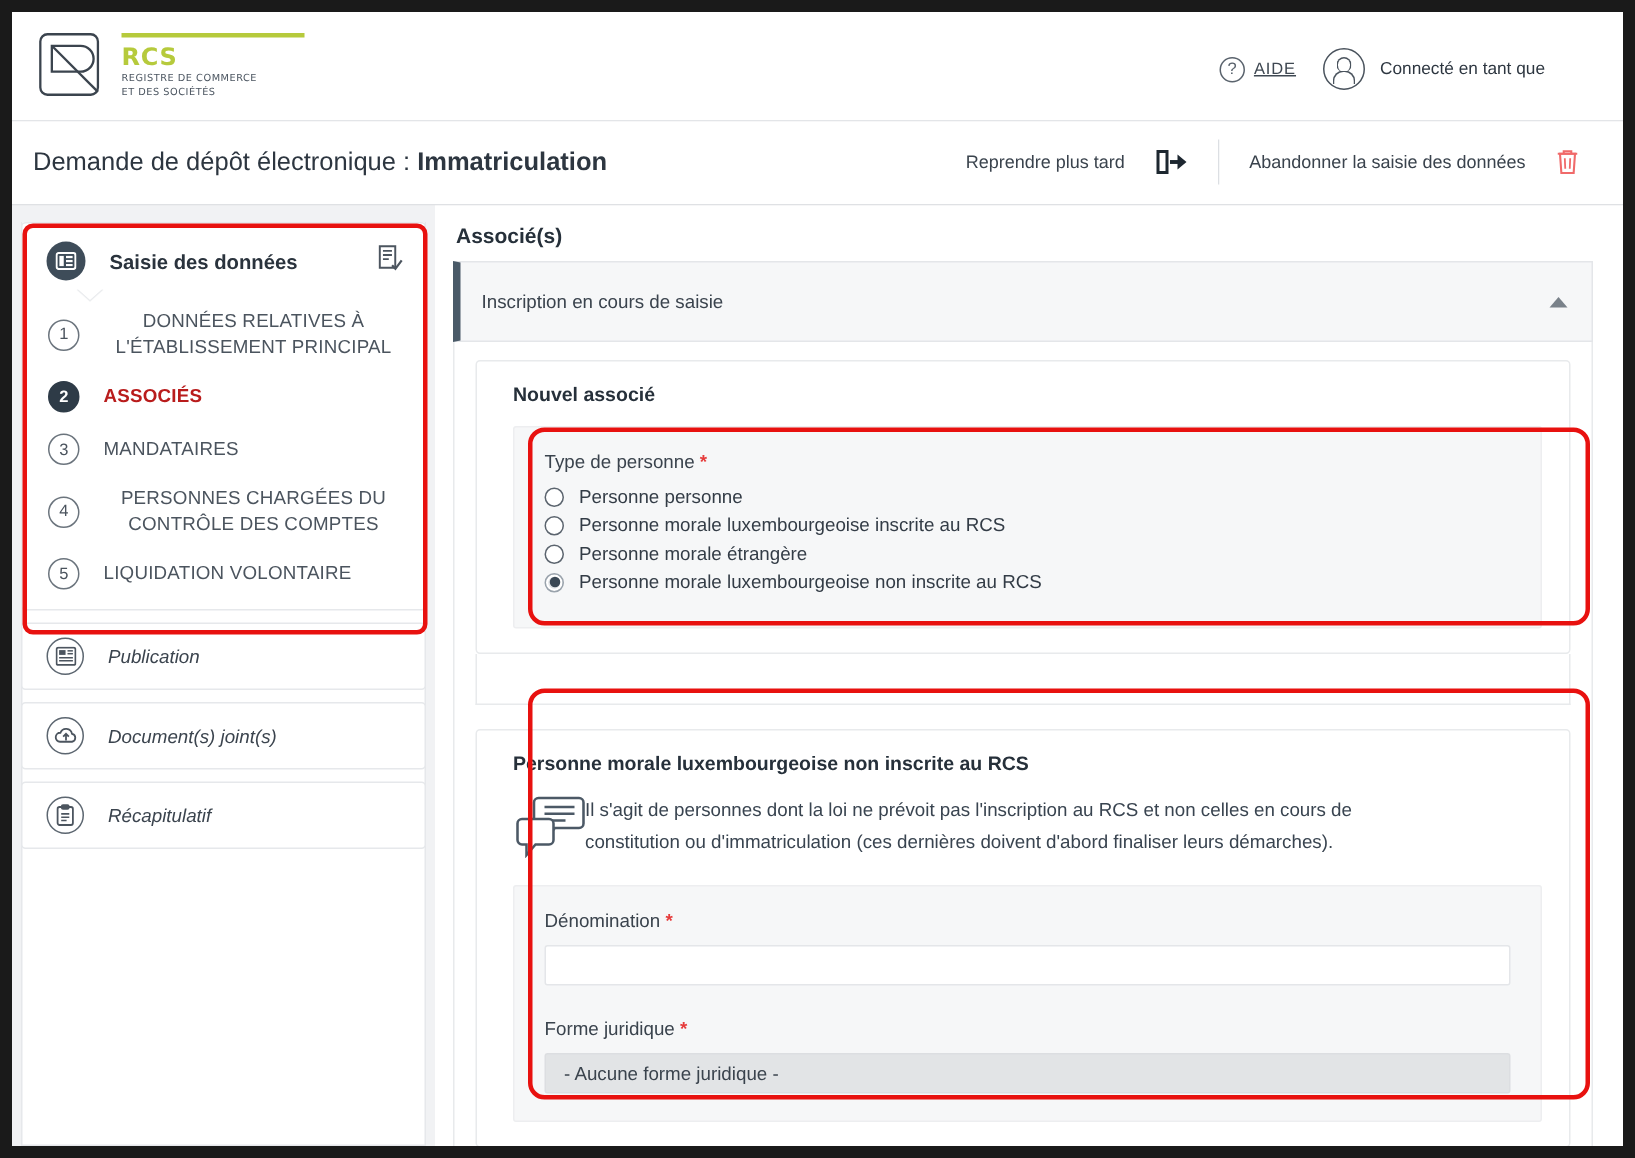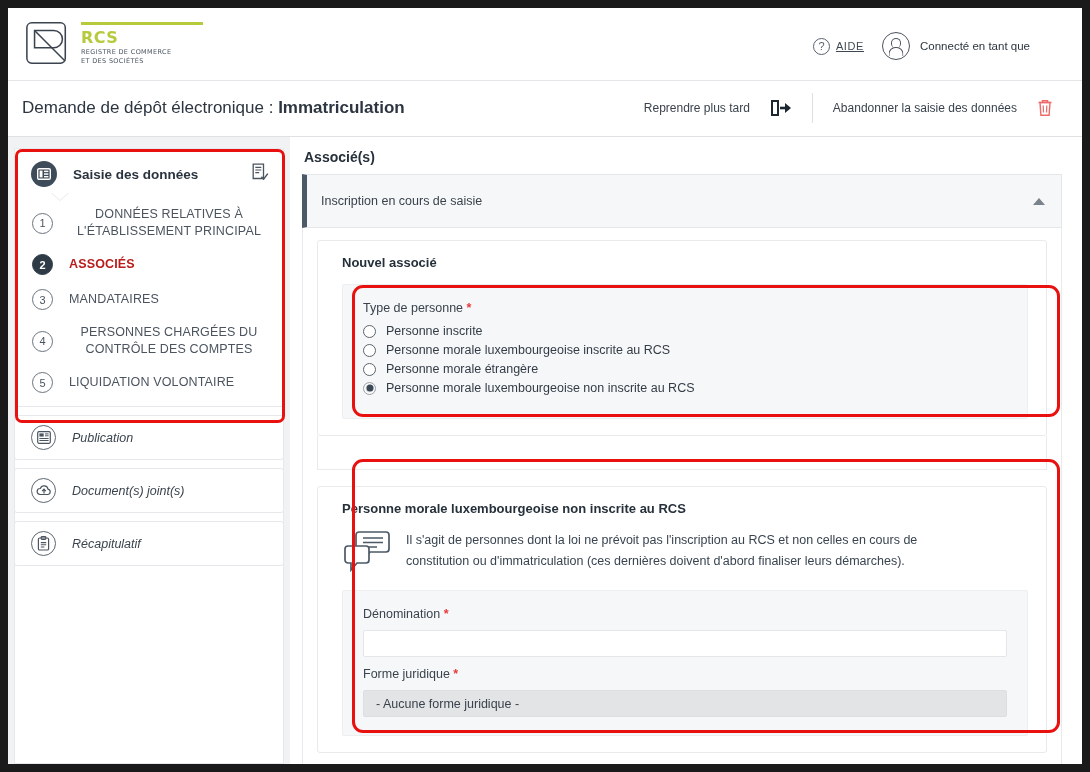--- a/index.html
+++ b/index.html
@@ -272,21 +272,21 @@
     pointer-events: none;
   }
   #highlight-section2 {
     position: absolute; left: 344px; top: 451px;
     width: 708px; height: 274px;
     border: 3.5px solid #e8110f;
     border-radius: 11px;
     pointer-events: none;
   }
 
-  .info-row { display: flex; align-items: flex-start; gap: 16px; margin: 6px 0 18px 2px; }
+  .info-row { display: flex; align-items: flex-start; gap: 0; margin: 6px 0 18px 2px; }
   .info-text { font-size: 12.5px; color: #394450; line-height: 21px; max-width: 560px; }
 
   .text-input {
     width: 100%; height: 27px;
     background: #ffffff; border: 1px solid #e4e6e9;
     border-radius: 2px;
   }
   .select-box {
     width: 100%; height: 27px;
     background: #e2e4e6; border: 1px solid #dcdee1;
@@ -455,21 +455,21 @@
       <div class="inner-card">
         <div class="inner-card-title">Nouvel associé</div>
         <div class="grey-box">
           <div class="field-label">
             <span>Type de personne</span>
             <span class="req">*</span>
           </div>
           <div id="radio-list">
               <label class="radio-row">
                 <span class="radio"></span>
-                <span class="radio-label">Personne inscrite</span>
+                <span class="radio-label">Personne personne</span>
               </label>
               <label class="radio-row">
                 <span class="radio"></span>
                 <span class="radio-label">Personne morale luxembourgeoise inscrite au RCS</span>
               </label>
               <label class="radio-row">
                 <span class="radio"></span>
                 <span class="radio-label">Personne morale étrangère</span>
               </label>
               <label class="radio-row">
@@ -496,21 +496,21 @@
           <div class="info-text">Il s'agit de personnes dont la loi ne prévoit pas l'inscription au RCS et non celles en cours de constitution ou d'immatriculation (ces dernières doivent d'abord finaliser leurs démarches).</div>
         </div>
 
         <div class="grey-box">
           <div class="field-label">
             <span>Dénomination</span>
             <span class="req">*</span>
           </div>
           <input class="text-input" type="text" value="" style="">
 
-          <div class="field-label" style="margin-top:10px">
+          <div class="field-label" style="margin-top:22px">
             <span>Forme juridique</span>
             <span class="req">*</span>
           </div>
           <div class="select-box">
             <span>- Aucune forme juridique -</span>
           </div>
         </div>
       </div>
 
     </div>

